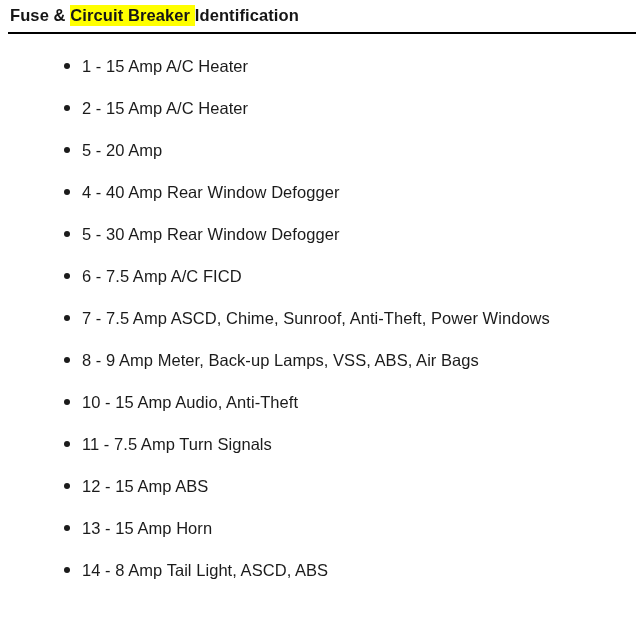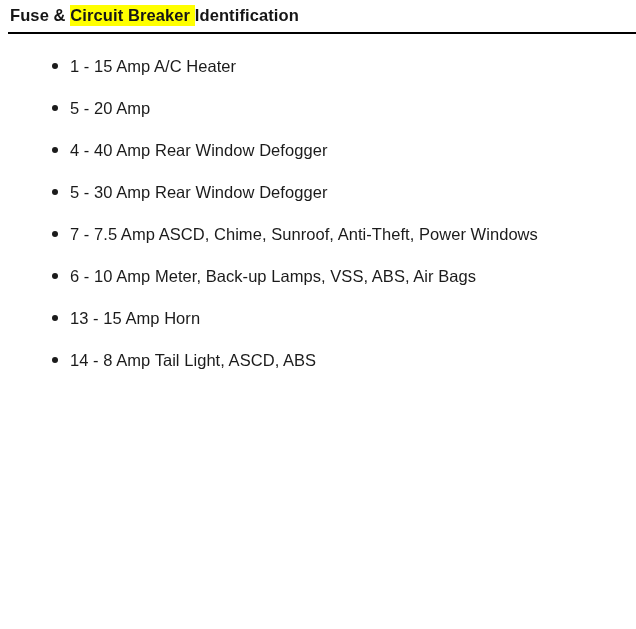--- a/index.html
+++ b/index.html
@@ -70,20 +70,21 @@
 
   .fuse-item {
     position: relative;
     height: 42px;
     line-height: 42px;
     padding-left: 70px;
     font-size: 16.5px;
     color: #1b1b1b;
     white-space: nowrap;
     letter-spacing: 0.05px;
+    margin-left: 12px;
   }
 
   .fuse-item::before {
     content: "";
     position: absolute;
     left: 52px;
     top: 50%;
     margin-top: -3px;
     width: 6px;
     height: 6px;
@@ -103,22 +104,27 @@
   <div class="header">
     <h1 class="page-title">
       <span class="title-seg">Fuse &amp; </span><span class="title-seg highlight">Circuit Breaker </span><span class="title-seg">Identification</span>
     </h1>
   </div>
 
   <hr class="title-rule">
 
   <ul class="fuse-list">
     <li class="fuse-item"><span class="fuse-text">1 - 15 Amp A/C Heater</span></li>
+    <li class="fuse-item"><span class="fuse-text">2 - 15 Amp A/C Heater</span></li>
     <li class="fuse-item"><span class="fuse-text">5 - 20 Amp</span></li>
     <li class="fuse-item"><span class="fuse-text">4 - 40 Amp Rear Window Defogger</span></li>
     <li class="fuse-item"><span class="fuse-text">5 - 30 Amp Rear Window Defogger</span></li>
+    <li class="fuse-item"><span class="fuse-text">6 - 7.5 Amp A/C FICD</span></li>
     <li class="fuse-item"><span class="fuse-text">7 - 7.5 Amp ASCD, Chime, Sunroof, Anti-Theft, Power Windows</span></li>
-    <li class="fuse-item"><span class="fuse-text">6 - 10 Amp Meter, Back-up Lamps, VSS, ABS, Air Bags</span></li>
+    <li class="fuse-item"><span class="fuse-text">8 - 9 Amp Meter, Back-up Lamps, VSS, ABS, Air Bags</span></li>
+    <li class="fuse-item"><span class="fuse-text">10 - 15 Amp Audio, Anti-Theft</span></li>
+    <li class="fuse-item"><span class="fuse-text">11 - 7.5 Amp Turn Signals</span></li>
+    <li class="fuse-item"><span class="fuse-text">12 - 15 Amp ABS</span></li>
     <li class="fuse-item"><span class="fuse-text">13 - 15 Amp Horn</span></li>
     <li class="fuse-item"><span class="fuse-text">14 - 8 Amp Tail Light, ASCD, ABS</span></li>
   </ul>
 
 </div>
 
 </body></html>

